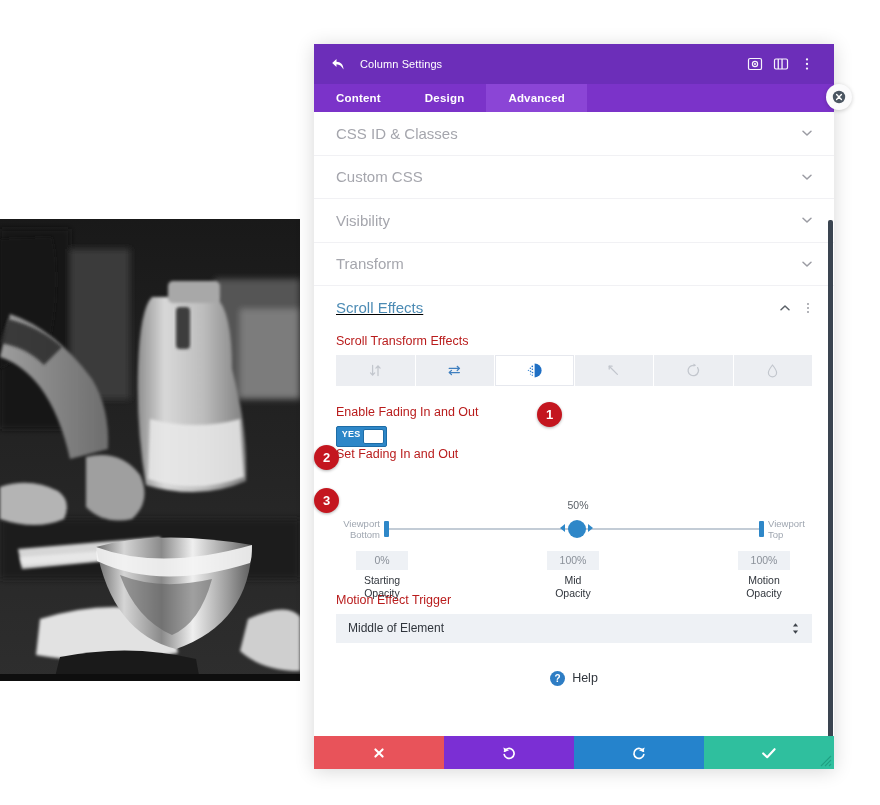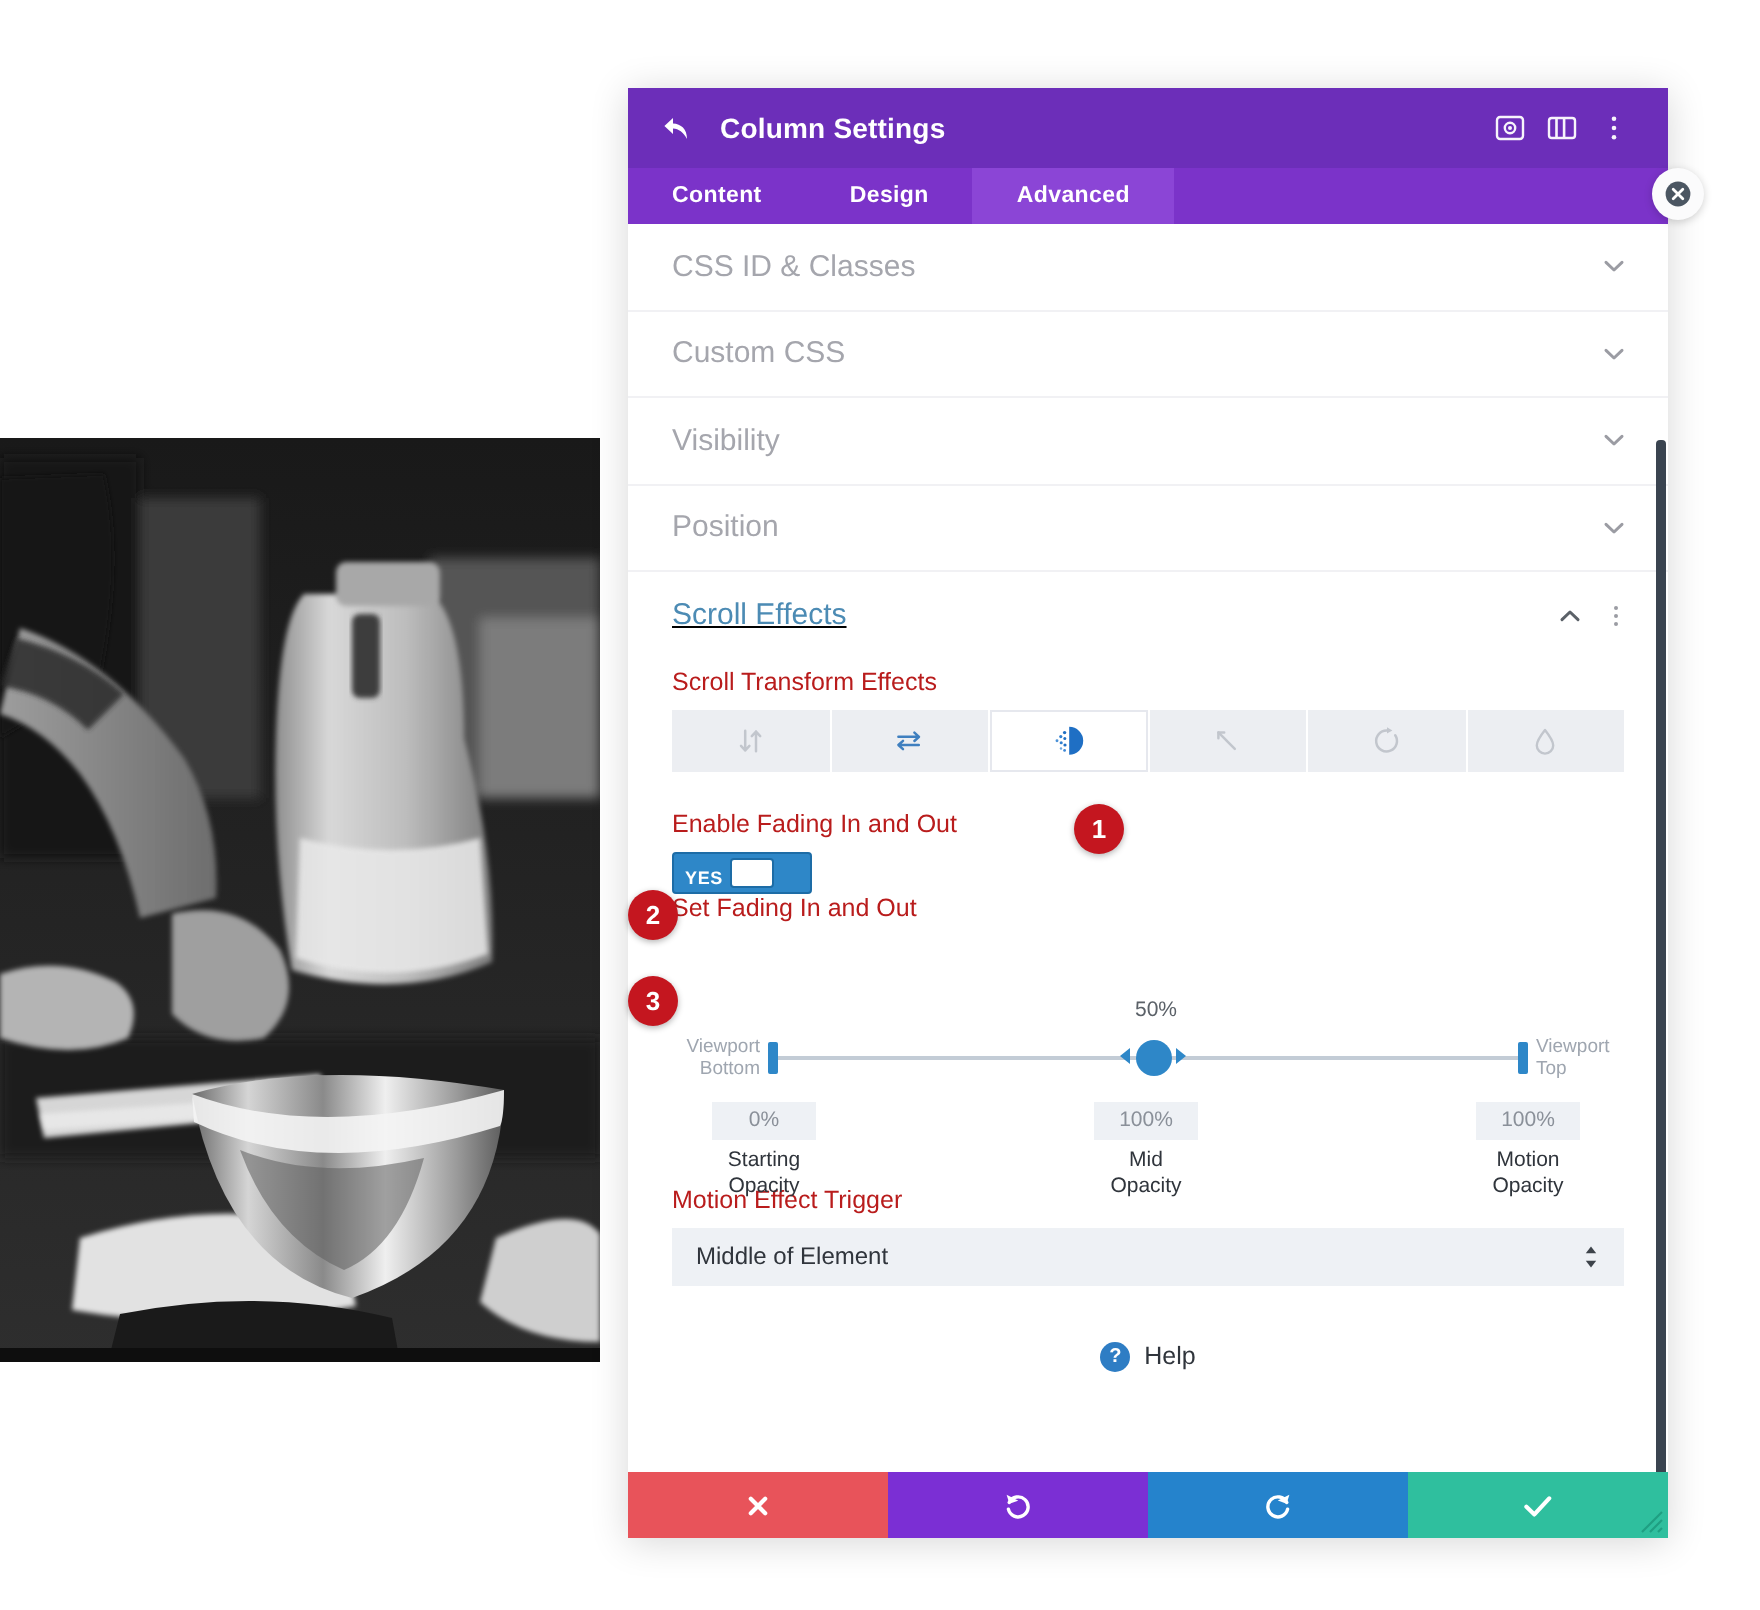--- a/index.html
+++ b/index.html
@@ -24,21 +24,21 @@
     background: #ffffff; box-shadow: 0 2px 18px rgba(0,0,0,.16);
     display: flex; flex-direction: column;
   }
 
   
   .pnl-head {
     height: 40px; background: #6c2eb9; color: #fff;
     display: flex; align-items: center; padding: 0 14px 0 16px; flex: none;
   }
   .back-ico { width: 20px; height: 20px; flex: none; margin-right: 10px; }
-  .pnl-title { font-size: 14px; font-weight: bold; letter-spacing: .1px; flex: 1; }
+  .pnl-title { font-size: 11px; font-weight: normal; letter-spacing: .1px; flex: 1; }
   .head-ico { width: 26px; height: 26px; display: flex; align-items: center; justify-content: center; opacity: .95; }
 
   
   .pnl-tabs { height: 28px; background: #7b33c9; display: flex; flex: none; }
   .tab {
     padding: 0 22px; display: flex; align-items: center; justify-content: center;
     color: #fff; font-size: 11.5px; font-weight: bold; letter-spacing: .2px;
   }
   .tab.active { background: #8b45d6; }
 
@@ -79,22 +79,22 @@
   
   .badge {
     position: absolute; width: 25px; height: 25px; border-radius: 50%;
     background: #c4161f; color: #fff; font-size: 13px; font-weight: bold;
     display: flex; align-items: center; justify-content: center;
     box-shadow: 0 1px 3px rgba(0,0,0,.3); z-index: 6;
   }
 
   
   .toggle {
-    width: 70px; height: 21px; background: #2e87c8; border: 1px solid #1d6ca6;
-    border-radius: 2px; display: flex; align-items: flex-end; padding: 2px;
+    width: 51px; height: 21px; background: #2e87c8; border: 1px solid #1d6ca6;
+    border-radius: 2px; display: flex; align-items: flex-start; padding: 2px;
   }
   .toggle .yes { font-size: 9px; font-weight: bold; color: #fff; width: 26px; text-align: center; letter-spacing: .3px; }
   .toggle .knob { width: 22px; height: 15px; background: #fff; border: 1px solid #1d6ca6; border-radius: 2px; }
 
   
   .slider-wrap { position: relative; height: 106px; margin-top: 16px; }
   .sl-track {
     position: absolute; left: 50px; right: 50px; top: 51px; height: 2px; background: #c3ccd6;
   }
   .sl-end {
@@ -286,21 +286,21 @@
         <span class="acc-label">Visibility</span>
         <span class="chev">
           <svg width="14" height="14" viewBox="0 0 14 14">
               <path d="M3 5.2 L7 9 L11 5.2" fill="none" stroke="#9b9ca3" stroke-width="1.5" stroke-linecap="round" stroke-linejoin="round"></path>
             </svg>
         </span>
       </div>
 
 
       <div class="acc-row">
-        <span class="acc-label">Position</span>
+        <span class="acc-label">Transform</span>
         <span class="chev">
           <svg width="14" height="14" viewBox="0 0 14 14">
               <path d="M3 5.2 L7 9 L11 5.2" fill="none" stroke="#9b9ca3" stroke-width="1.5" stroke-linecap="round" stroke-linejoin="round"></path>
             </svg>
         </span>
       </div>
 
       <div class="acc-row open">
         <span class="acc-label">Scroll Effects</span>
         <span class="chev">

